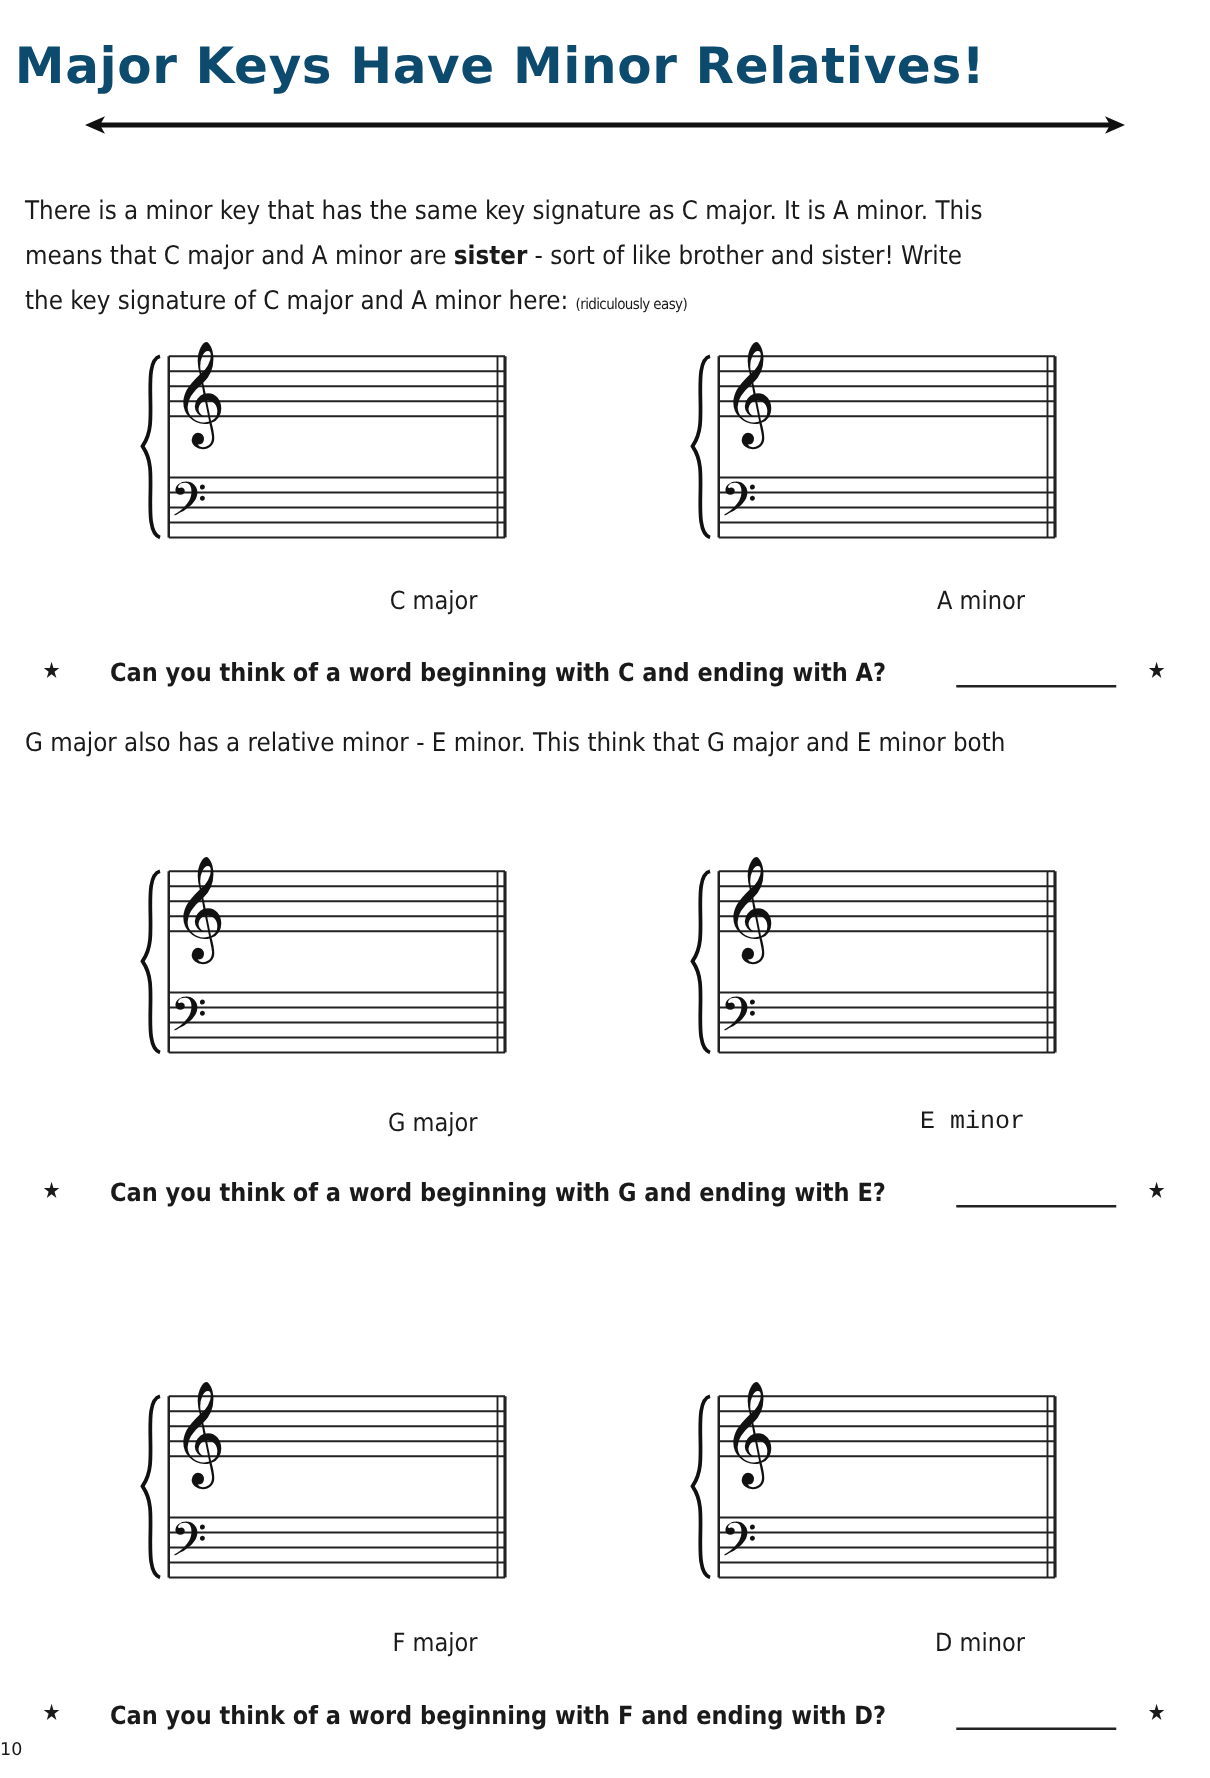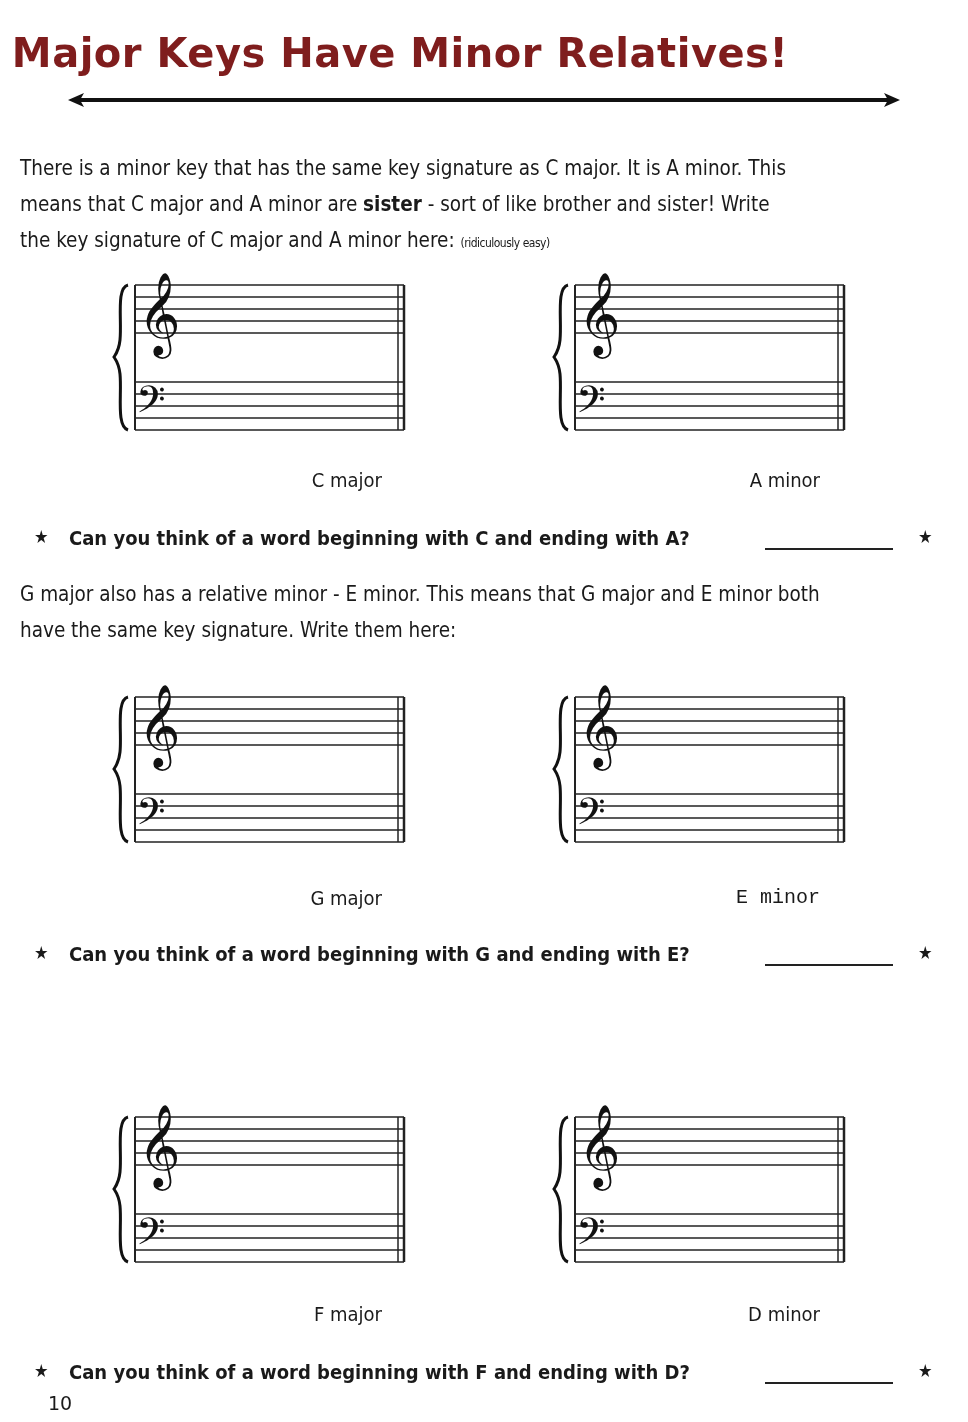--- a/index.html
+++ b/index.html
@@ -3,21 +3,21 @@
 <meta charset="utf-8">
 <style>
   html, body { margin: 0; padding: 0; background: #ffffff; }
   body {
     width: 968px; height: 1422px; position: relative; overflow: hidden;
     font-family: "DejaVu Sans", sans-serif; color: #1a1a1a;
   }
   .title {
     position: absolute; left: 0; top: 30px; width: 800px; text-align: center;
     font-family: "DejaVu Sans", sans-serif; font-weight: bold; font-size: 40px;
-    letter-spacing: 0.5px; color: #7f1d1d;
+    letter-spacing: 0.5px; color: #0c4a6e;
   }
   .rule { position: absolute; left: 68px; top: 92px; width: 832px; height: 16px; }
   .para {
     position: absolute; left: 20px; width: 920px;
     font-size: 20.5px; line-height: 36px; color: #1a1a1a;
     font-family: "DejaVu Sans Condensed", "DejaVu Sans", sans-serif;
     font-stretch: condensed;
   }
   .para b { font-weight: bold; }
   .tiny { font-size: 12px; letter-spacing: -0.5px; }
@@ -26,26 +26,26 @@
     position: absolute; font-size: 20px; text-align: right; width: 200px;
     font-family: "DejaVu Sans", sans-serif; font-stretch: condensed;
   }
   .question {
     position: absolute; left: 0; width: 968px; height: 30px;
     font-size: 20px; font-weight: bold; font-family: "DejaVu Sans", sans-serif;
     font-stretch: condensed;
   }
   .question .star-l { position: absolute; left: 34px; top: 0; font-size: 18px; }
   .question .star-r { position: absolute; left: 918px; top: 0; font-size: 18px; }
-  .question .qtext { position: absolute; left: 69px; top: 0; white-space: nowrap; }
+  .question .qtext { position: absolute; left: 88px; top: 0; white-space: nowrap; }
   .question .blank {
     position: absolute; left: 765px; top: 22px; width: 128px; height: 0;
     border-bottom: 2px solid #222;
   }
-  .pageno { position: absolute; left: 0; top: 1392px; font-size: 19px; margin-left: 48px; }
+  .pageno { position: absolute; left: 0; top: 1392px; font-size: 14px; }
 </style>
 </head>
 <body>
 
 <div class="title">Major Keys Have Minor Relatives!</div>
 
 <svg class="rule" viewBox="0 0 832 16" width="832" height="16">
   <line x1="8" y1="8" x2="824" y2="8" stroke="#111" stroke-width="4"></line>
   <polygon points="0,8 16,1 12,8 16,15" fill="#111"></polygon>
   <polygon points="832,8 816,1 820,8 816,15" fill="#111"></polygon>
@@ -104,22 +104,21 @@
 <div class="caption" style="left:620px; top:468px;">A minor</div>
 
 <div class="question" style="top:526px;">
   <span class="star-l">★</span>
   <span class="qtext">Can you think of a word beginning with C and ending with A?</span>
   <span class="blank"></span>
   <span class="star-r">★</span>
 </div>
 
 <div class="para" style="top:576px;">
-  <span>G major also has a relative minor - E minor. This means that G major and E minor both</span><br>
-  <span>have the same key signature. Write them here:</span>
+  <span>G major also has a relative minor - E minor. This think that G major and E minor both</span><br>
 </div>
 
 <svg class="staff" style="left:112px; top:672px;" viewBox="0 0 300 190">
   <path d="M16,25 C4,28 10,60 8,80 C7,90 4,94 2,97 C4,100 7,104 8,114 C10,134 4,166 16,170" fill="none" stroke="#111" stroke-width="3"></path>
   <g stroke="#222" stroke-width="1.5">
     <line x1="23" y1="25" x2="292" y2="25"></line>
       <line x1="23" y1="37" x2="292" y2="37"></line>
       <line x1="23" y1="49" x2="292" y2="49"></line>
       <line x1="23" y1="61" x2="292" y2="61"></line>
       <line x1="23" y1="73" x2="292" y2="73"></line>

